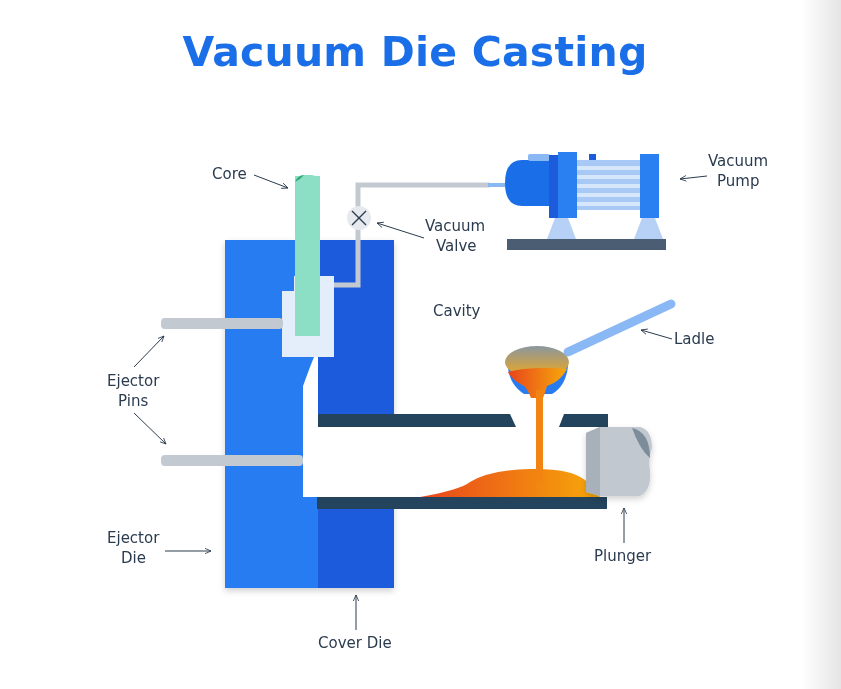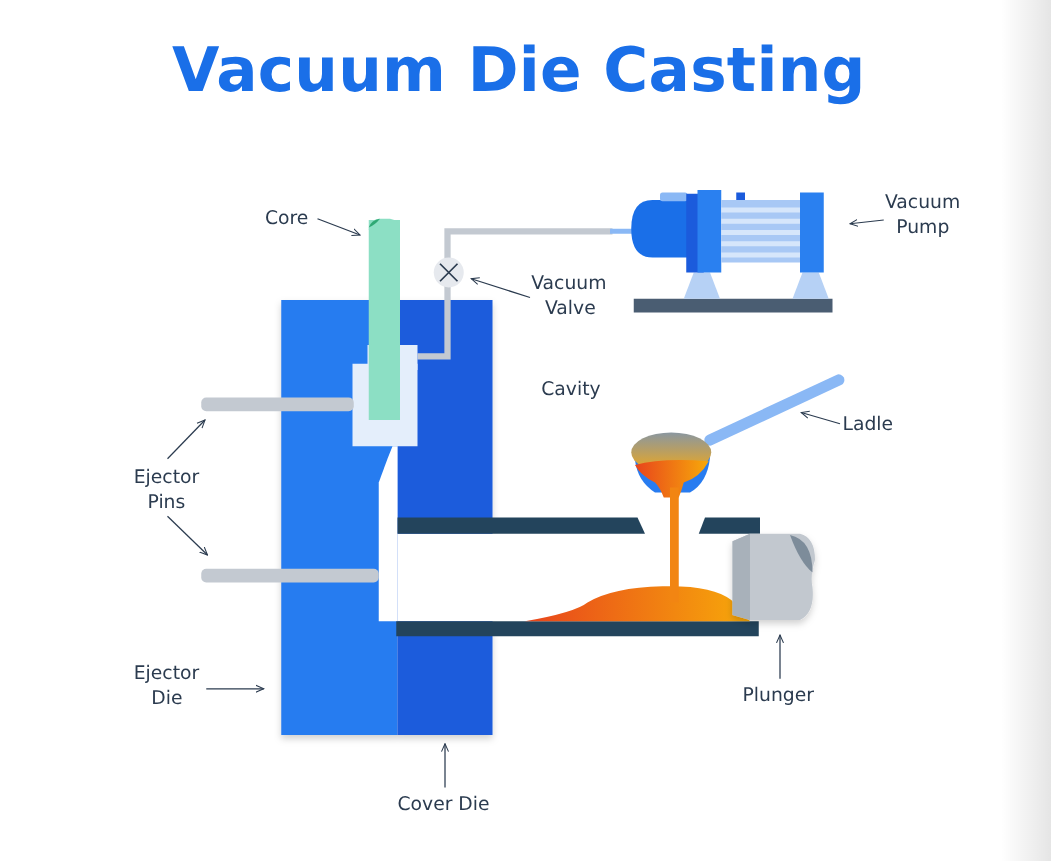--- a/index.html
+++ b/index.html
@@ -7,21 +7,21 @@
     width: 841px; height: 689px; overflow: hidden; position: relative;
     background: #ffffff;
     font-family: "DejaVu Sans", "Liberation Sans", sans-serif;
   }
   .edge-shadow {
     position: absolute; right: 0; top: 0; width: 40px; height: 689px;
     background: linear-gradient(to right, rgba(255,255,255,0), rgba(0,0,0,0.10));
   }
   .title {
     position: absolute; left: 0; width: 830px; top: 28px; text-align: center;
-    font-size: 49px; font-weight: bold; color: #1a6fe8; letter-spacing: 0.2px;
+    font-size: 41px; font-weight: bold; color: #1a6fe8; letter-spacing: 0.2px;
   }
   svg.diagram { position: absolute; left: 0; top: 0; }
   .lbl { font-family: "DejaVu Sans", "Liberation Sans", sans-serif; font-size: 15px; fill: #2b3b4f; }
 </style>
 </head>
 <body>
 
 <div class="edge-shadow"></div>
 <div class="title">Vacuum Die Casting</div>
 

